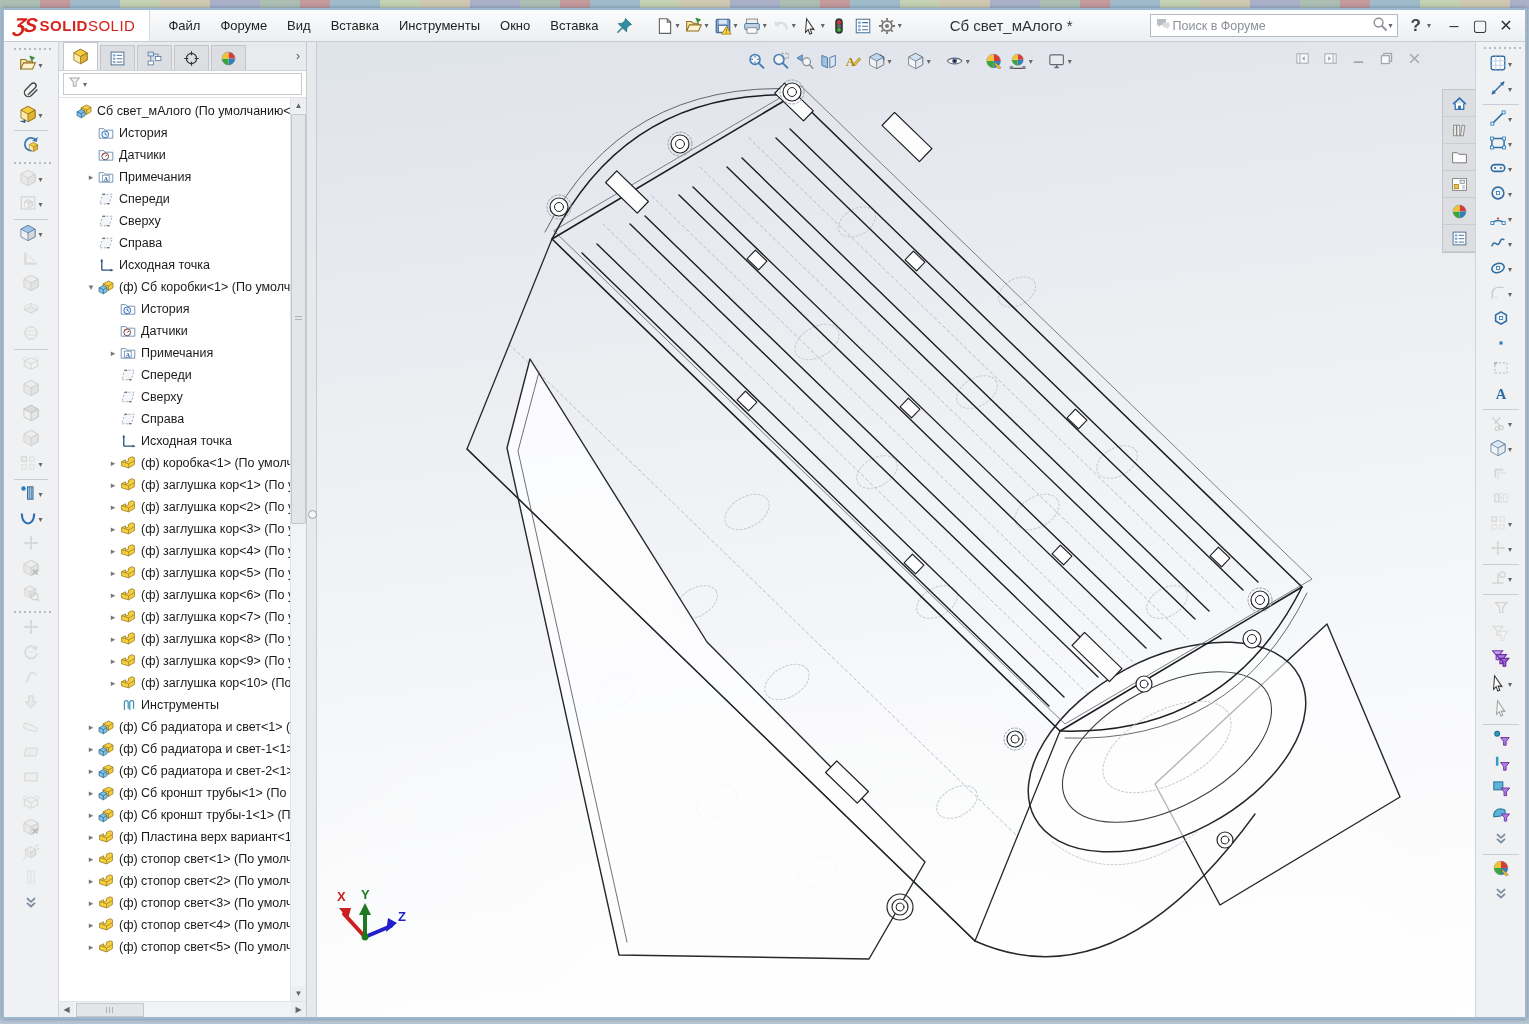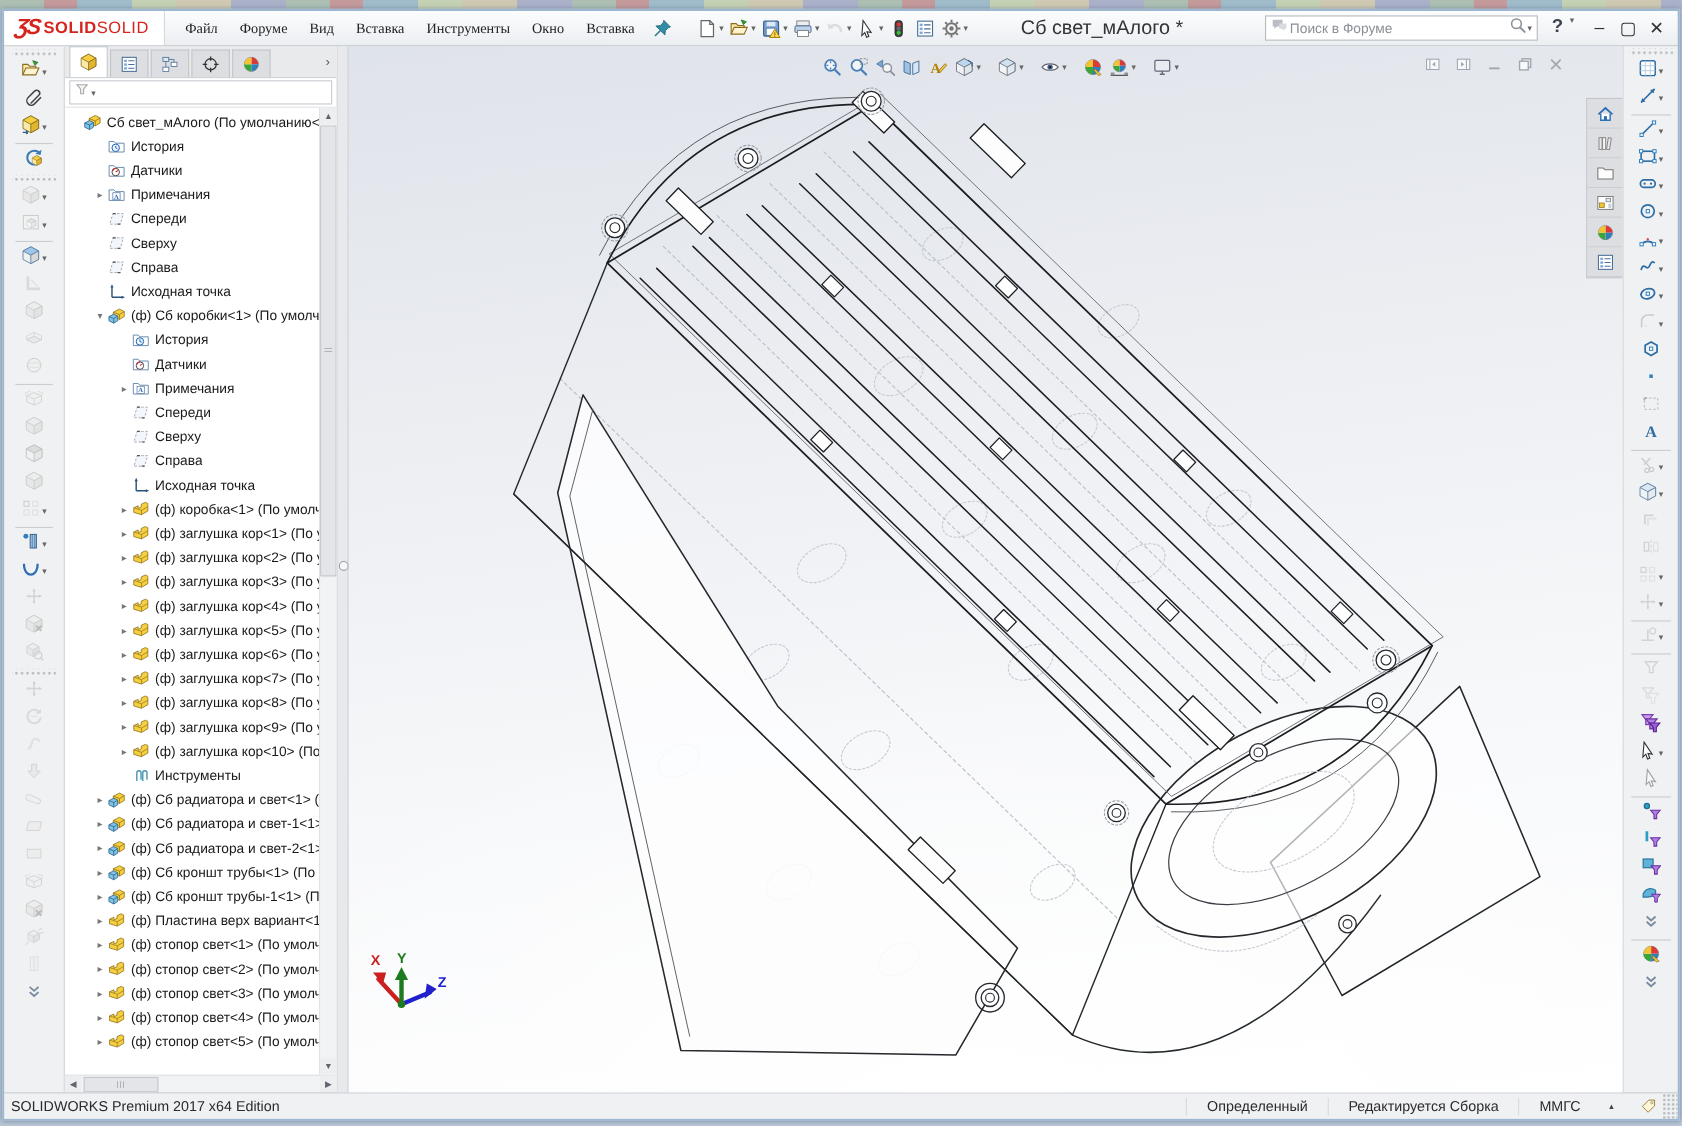--- a/index.html
+++ b/index.html
@@ -6,29 +6,29 @@
   body{width:1529px;height:1024px;overflow:hidden;font-family:"Liberation Sans",sans-serif;background:#b9c6d4;position:relative;}
   .desktop-strip{position:absolute;top:0;left:0;width:1529px;height:9px;
     background:repeating-linear-gradient(90deg,#9fb8a8 0 40px,#c98f8f 40px 70px,#8fb4c9 70px 120px,#b9c9a0 120px 160px,#c9c0a0 160px 210px,#a0a8c9 210px 260px);filter:saturate(.7) brightness(1.05);}
   .app{position:absolute;top:8px;left:2px;right:2px;bottom:5px;background:#eef1f4;border:2px solid #9db7cf;box-shadow:0 0 4px rgba(40,70,110,.5);display:flex;flex-direction:column;}
   
   .titlebar{height:31px;flex:0 0 31px;background:linear-gradient(#fbfcfd,#eceff2);display:flex;align-items:center;border-bottom:1px solid #c8ccd2;position:relative;}
   .logo{height:31px;background:#fff;display:flex;align-items:center;padding:0 14px 0 10px;border-right:1px solid #d5d8dc;}
   .logo .swoosh{font-style:italic;font-weight:bold;font-size:20px;color:#d6231c;letter-spacing:-2px;margin-right:4px;transform:skewX(-8deg);}
   .logo .solid{font-weight:bold;font-size:15px;color:#d6231c;letter-spacing:.5px;}
   .logo .works{font-weight:normal;font-size:15px;color:#d6231c;letter-spacing:.5px;}
-  .menus{display:flex;align-items:center;margin-left:8px;font-family:Liberation Serif, serif;}
+  .menus{display:flex;align-items:center;margin-left:8px;}
   .menu-item{padding:5px 10px;font-size:13px;color:#222;cursor:default;}
   .pin{width:22px;height:22px;display:flex;align-items:center;justify-content:center;margin:0 4px;}
   .qat{display:flex;align-items:center;margin-left:14px;}
   .tbtn{display:flex;align-items:center;justify-content:center;height:26px;padding:0 2px;border-radius:2px;}
   .tbtn .ic{width:20px;height:20px;display:flex;align-items:center;justify-content:center;}
   .caret{font-size:8px;color:#666;margin-left:1px;}
-  .doc-title{font-size:18px;color:#333;margin-left:46px;white-space:nowrap;}
-  .search-wrap{margin-left:auto;display:flex;}
+  .doc-title{font-size:15px;color:#333;margin-left:46px;white-space:nowrap;}
+  .search-wrap{margin-left:auto;display:flex;align-items:center;}
   .search-box{width:238px;height:21px;background:#fff;border:1px solid #b4b9bf;display:flex;align-items:center;padding:0 4px;}
   .search-box input{border:none;outline:none;flex:1;font-size:12.5px;color:#444;font-family:"Liberation Sans",sans-serif;background:transparent;}
   .search-box input::placeholder{color:#8b9097;}
   .help-btn{font-size:17px;font-weight:bold;color:#3c4450;padding:0 5px;margin-left:8px;}
   .win-btns{display:flex;align-items:center;margin:0 6px 0 10px;}
   .win-btn{width:26px;height:20px;display:flex;align-items:center;justify-content:center;color:#333;}
   
   .main{flex:1;display:flex;min-height:0;}
   .left-toolbar{flex:0 0 54px;background:#f0f1f2;border-right:1px solid #d0d3d7;display:flex;flex-direction:column;align-items:center;padding-top:2px;overflow:hidden;}
   .lt-btn{width:40px;height:25px;display:flex;align-items:center;justify-content:center;}
@@ -1599,29 +1599,13 @@
             </svg></span>
         </div>
         <div class="rt-btn">
           <span class="ic"><svg width="18" height="18" viewBox="0 0 16 16">
               <path d="M4.4 4.6 8 7.8 11.6 4.6M4.4 8.8 8 12 11.6 8.8" fill="none" stroke="#7a8aa0" stroke-width="1.5"></path>
             </svg></span>
         </div>
       </div>
   </div>
 
-  <div class="statusbar">
-    <div class="sb-left">SOLIDWORKS Premium 2017 x64 Edition</div>
-    <div class="sb-cell">Определенный</div>
-    <div class="sb-cell">Редактируется Сборка</div>
-    <div class="sb-cell sb-units">
-      <span>ММГС</span>
-      <span class="sb-caret">▴</span>
-    </div>
-    <div class="sb-tag" id="tag-ic">
-        <svg width="15" height="15" viewBox="0 0 16 16">
-          <path d="M2.2 8.4 8.4 2.2 14 2.2 14 7.8 7.8 14Z" fill="#fdf6d8" stroke="#8a6d1c" stroke-width=".8"></path>
-          <circle cx="11.4" cy="4.8" r="1.1" fill="#fff" stroke="#8a6d1c" stroke-width=".6"></circle>
-        </svg>
-      </div>
-    <div class="sb-grip"></div>
-  </div>
 </div>
 
 </body></html>

